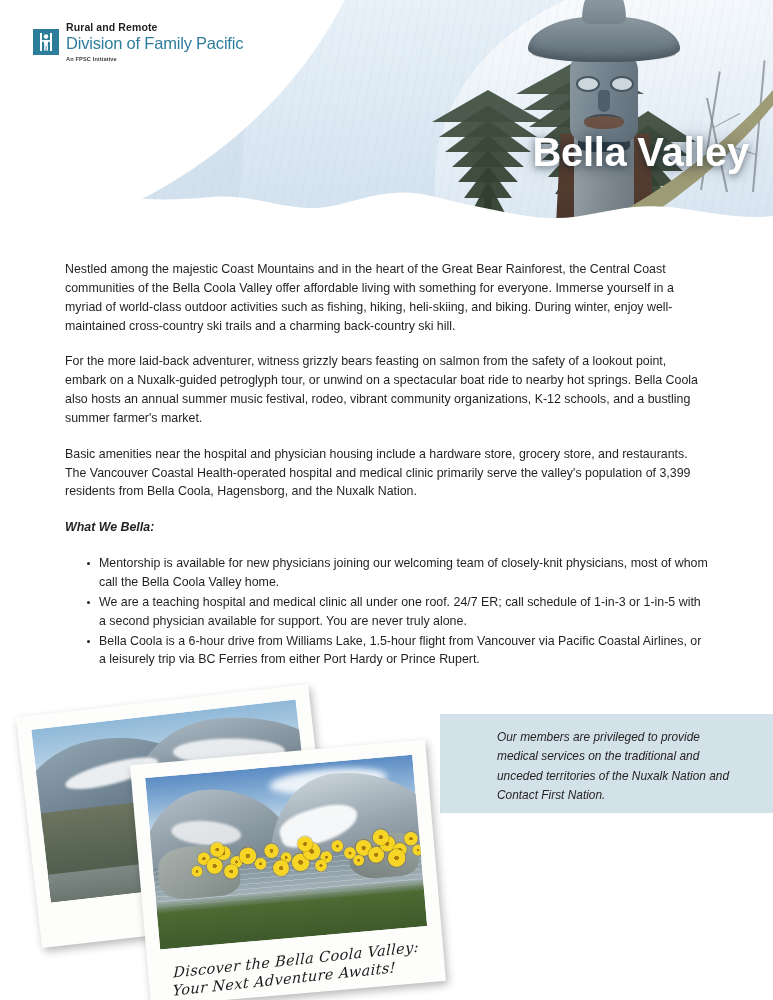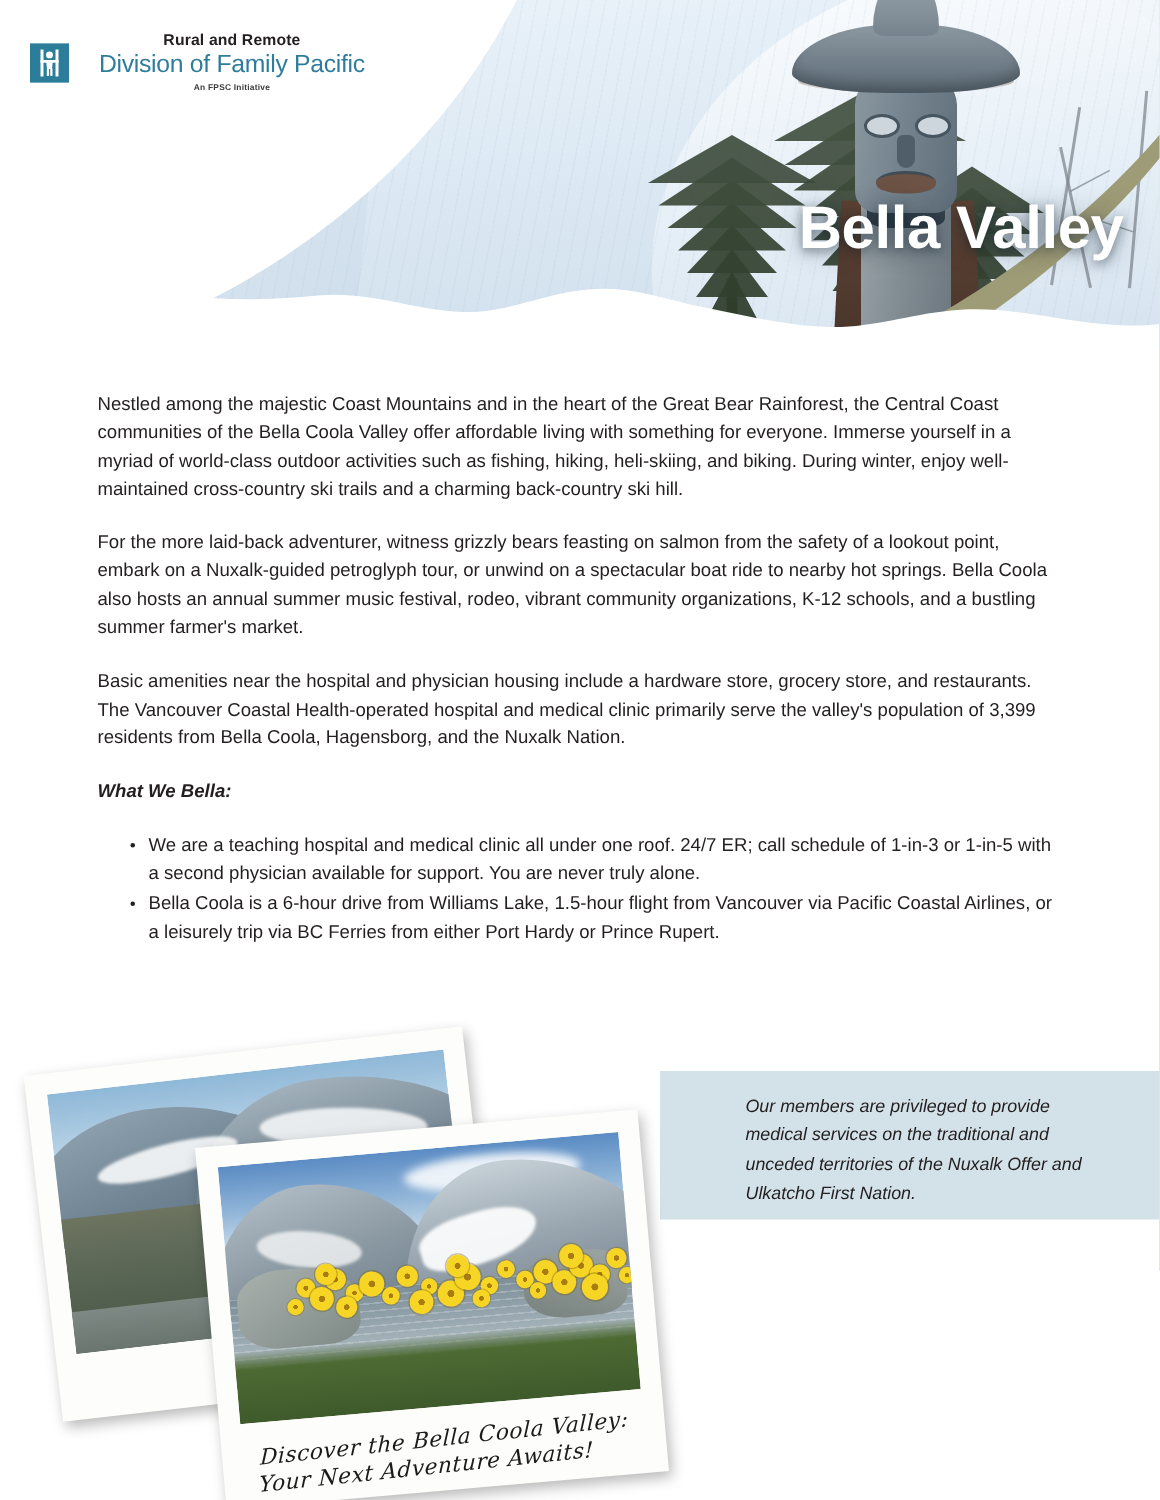--- a/index.html
+++ b/index.html
@@ -242,27 +242,26 @@
     font-weight: 700;
     color: #ffffff;
     letter-spacing: -0.3px;
     text-shadow: 0 2px 7px rgba(18,32,46,.55), 0 0 22px rgba(18,32,46,.3);
     white-space: nowrap;
   }
 
   
   .logo {
     position: absolute;
-    left: 20px;
+    left: 33px;
     top: 20px;
     display: flex;
     align-items: flex-start;
-    gap: 20px;
+    gap: 7px;
     z-index: 6;
-    text-align: center;
   }
   .logo-mark {
     width: 26px;
     height: 26px;
     background: #2b7d99;
     flex: 0 0 auto;
     position: relative;
     margin-top: 9px;
   }
   .logo-mark svg { display: block; }
@@ -644,27 +643,28 @@
   </div>
 </div>
 
 <div class="content">
   <p>Nestled among the majestic Coast Mountains and in the heart of the Great Bear Rainforest, the Central Coast communities of the Bella Coola Valley offer affordable living with something for everyone. Immerse yourself in a myriad of world-class outdoor activities such as fishing, hiking, heli-skiing, and biking. During winter, enjoy well-maintained cross-country ski trails and a charming back-country ski hill.</p>
   <p>For the more laid-back adventurer, witness grizzly bears feasting on salmon from the safety of a lookout point, embark on a Nuxalk-guided petroglyph tour, or unwind on a spectacular boat ride to nearby hot springs. Bella Coola also hosts an annual summer music festival, rodeo, vibrant community organizations, K-12 schools, and a bustling summer farmer's market.</p>
   <p>Basic amenities near the hospital and physician housing include a hardware store, grocery store, and restaurants. The Vancouver Coastal Health-operated hospital and medical clinic primarily serve the valley's population of 3,399 residents from Bella Coola, Hagensborg, and the Nuxalk Nation.</p>
 
   <p class="offer-heading">What We Bella:</p>
   <ul class="offer-list">
+    <li>Mentorship is available for new physicians joining our welcoming team of closely-knit physicians, most of whom call the Bella Coola Valley home.</li>
     <li>We are a teaching hospital and medical clinic all under one roof. 24/7 ER; call schedule of 1-in-3 or 1-in-5 with a second physician available for support. You are never truly alone.</li>
     <li>Bella Coola is a 6-hour drive from Williams Lake, 1.5-hour flight from Vancouver via Pacific Coastal Airlines, or a leisurely trip via BC Ferries from either Port Hardy or Prince Rupert.</li>
   </ul>
 </div>
 
 <div class="acknowledgment">
-  <p>Our members are privileged to provide medical services on the traditional and unceded territories of the Nuxalk Offer and Ulkatcho First Nation.</p>
+  <p>Our members are privileged to provide medical services on the traditional and unceded territories of the Nuxalk Nation and Contact First Nation.</p>
 </div>
 
 <div class="photos">
 
   <div class="polaroid polaroid-1">
     <div class="photo">
       <div class="p1-sky"></div>
       <div class="p1-mtn-far"></div>
       <div class="p1-mtn-near"></div>
       <div class="p1-snow1"></div>

